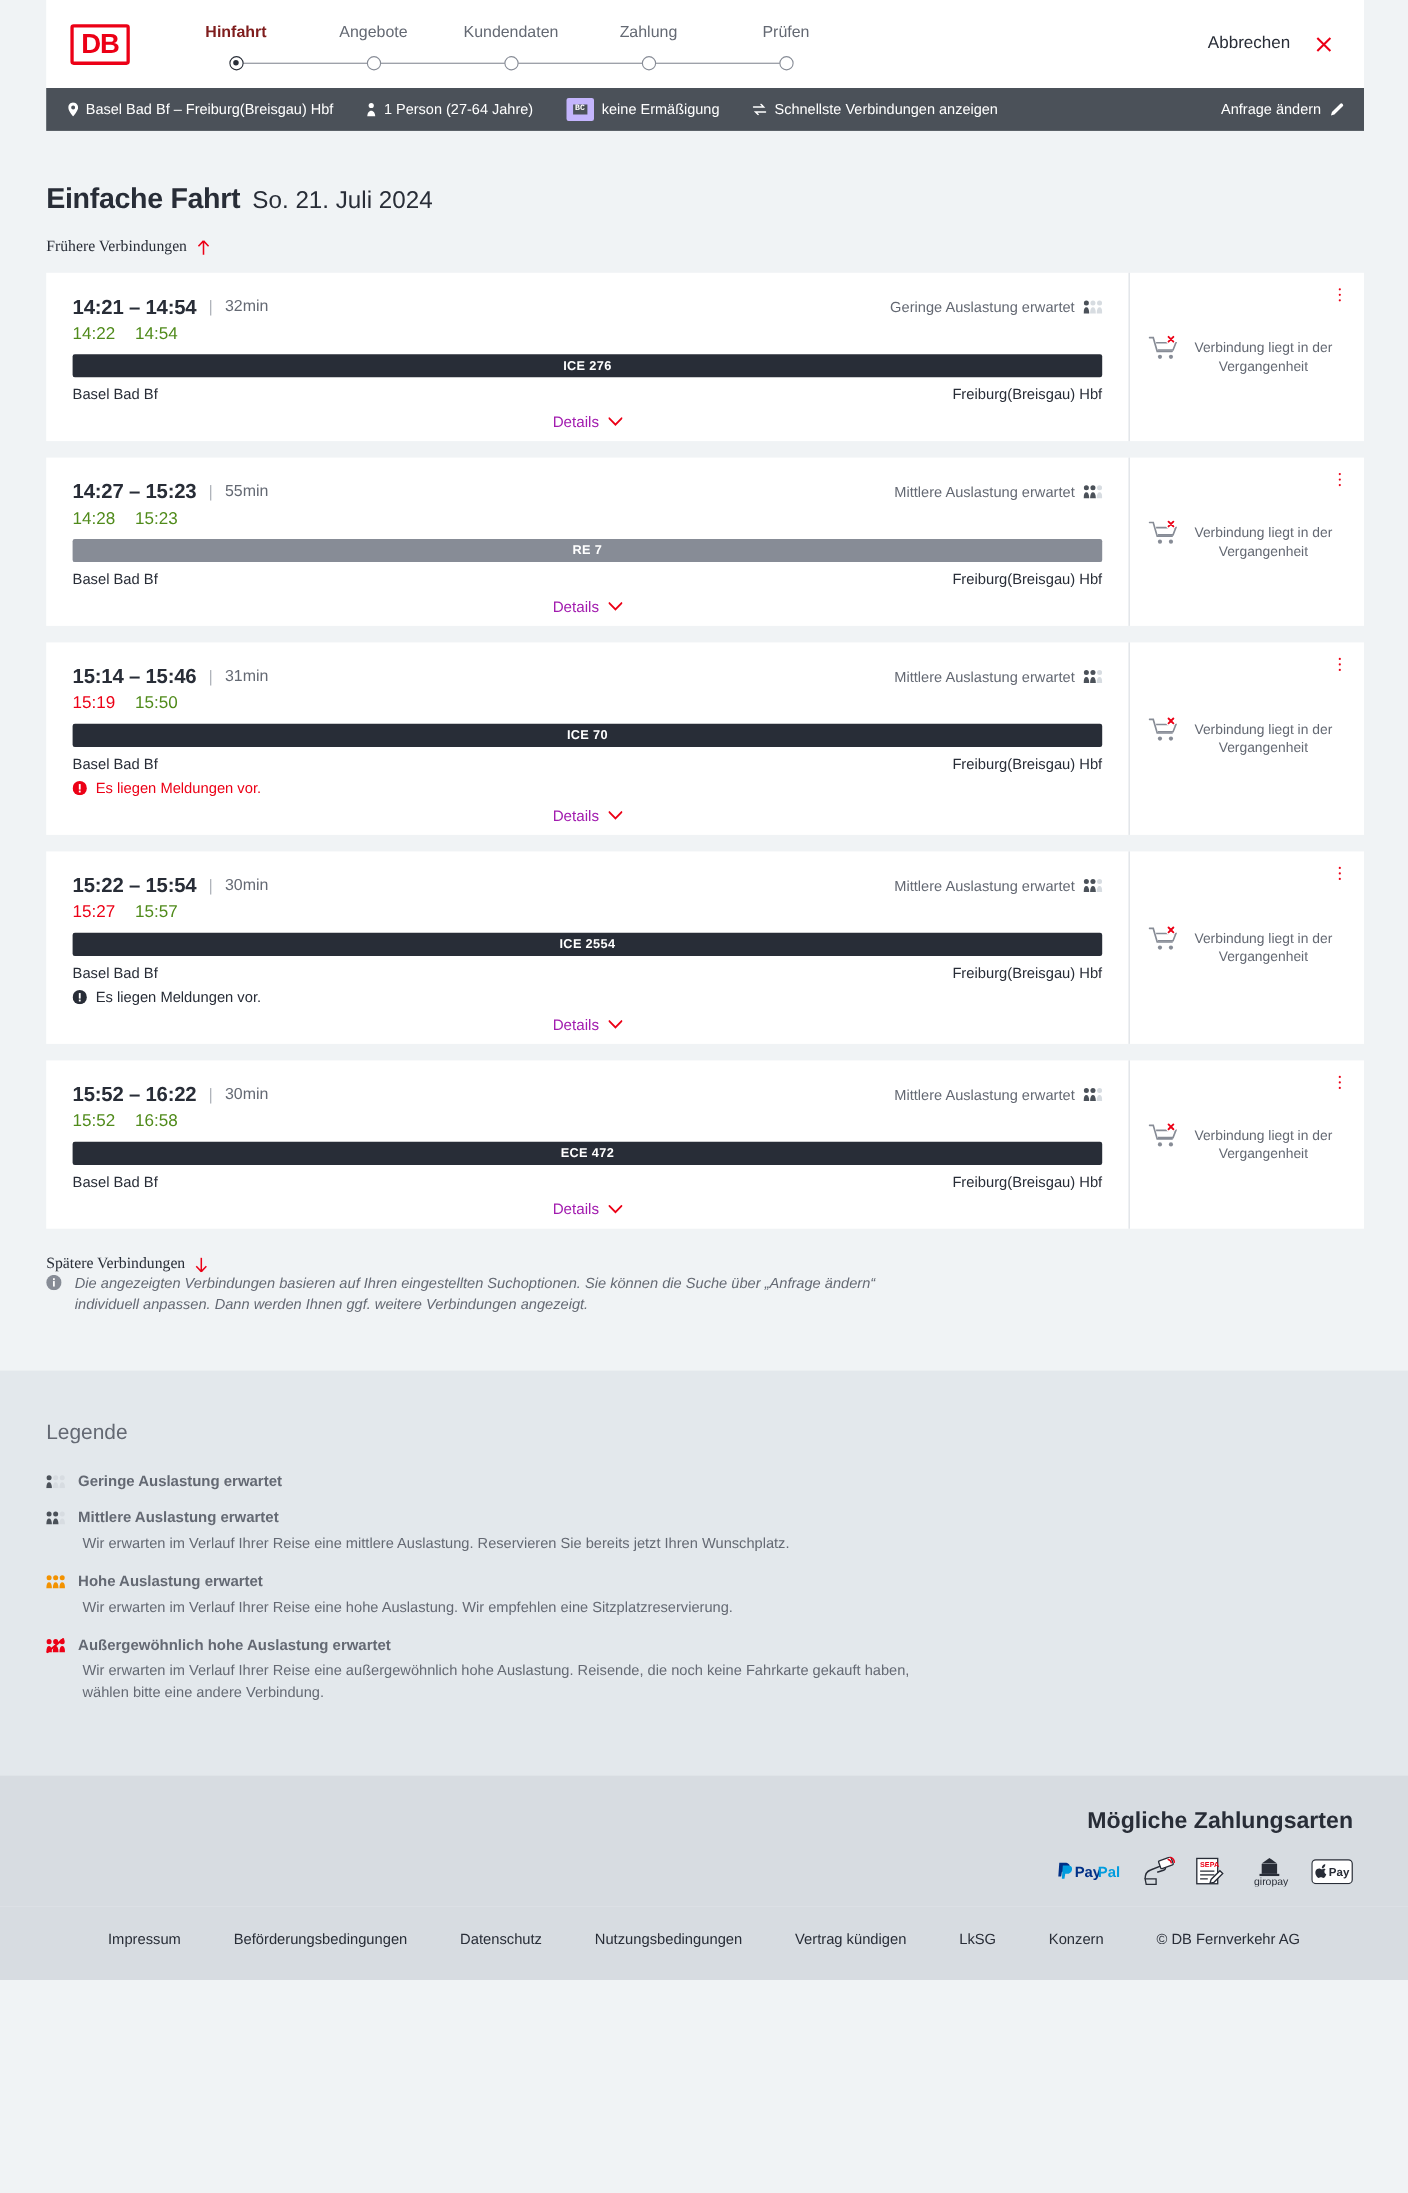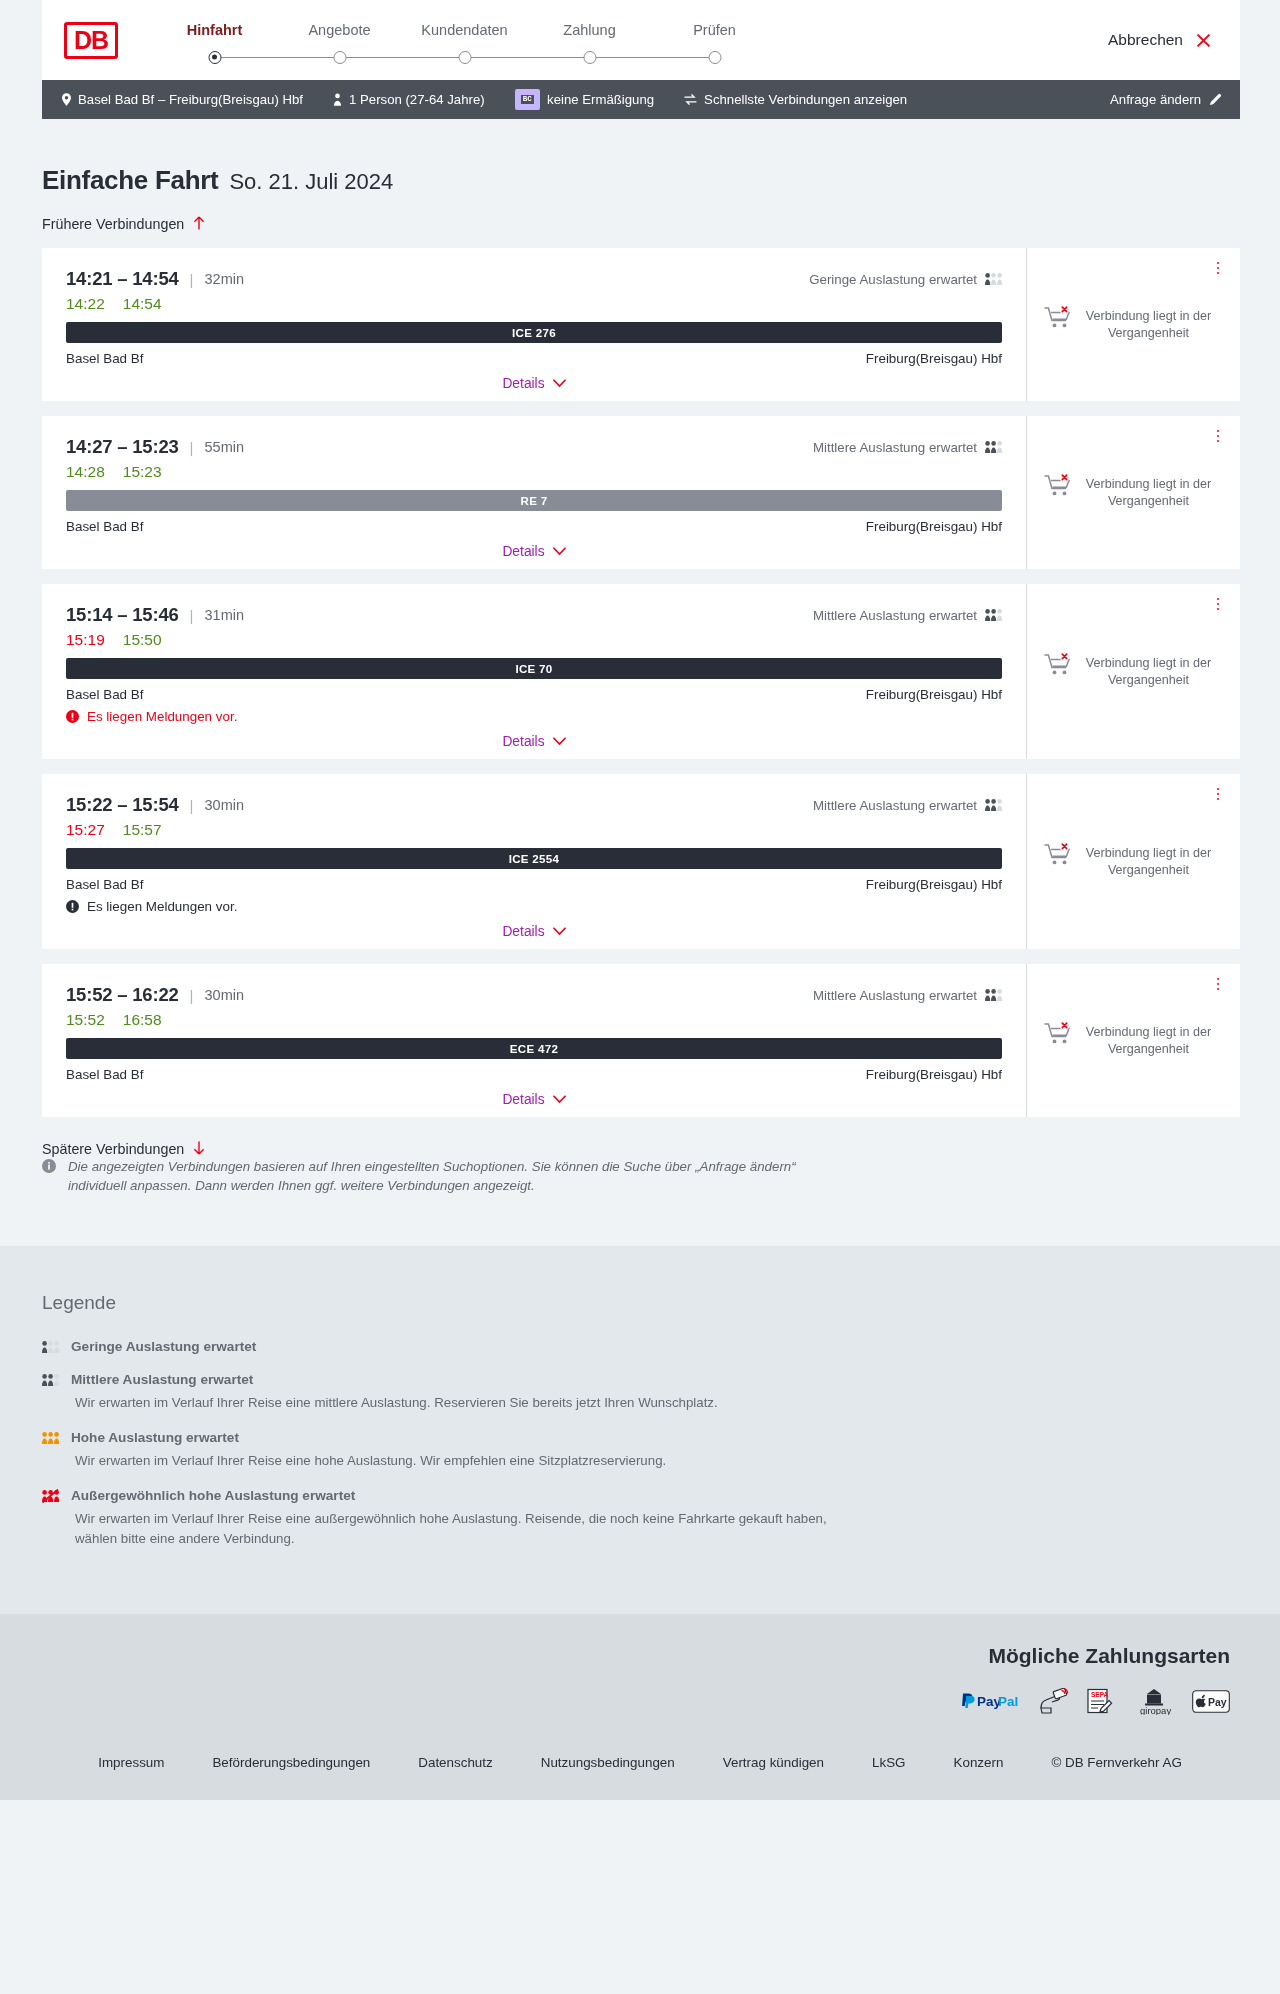--- a/index.html
+++ b/index.html
@@ -88,21 +88,21 @@
   }
   .step:last-child .step-line { display: none; }
 
   .cancel-btn {
     position: absolute;
     right: 28px;
     top: 50%;
     transform: translateY(-50%);
     display: flex;
     align-items: center;
-    gap: 12px;
+    gap: 22px;
     font-size: 15.5px;
     color: #282d37;
     cursor: pointer;
     background: none; border: none;
     font-family: "Liberation Sans", sans-serif;
   }
   .x-icon { width: 17px; height: 17px; display: block; }
 
   
   .summary-bar {
@@ -156,25 +156,26 @@
     font-weight: bold;
     letter-spacing: -0.3px;
   }
   .title-date {
     font-size: 22px;
     color: #282d37;
     font-weight: normal;
   }
   .earlier-link, .later-link {
     display: inline-flex;
-    align-items: flex-start;
+    align-items: center;
     gap: 9px;
     font-size: 14.3px;
     color: #282d37;
     cursor: pointer;
+    font-family: Liberation Serif, serif;
   }
   .earlier-link { margin-top: 20px; }
   .later-link { margin-top: 24px; }
   .arrow-icon { display: block; }
 
   
   .card {
     background: #fff;
     display: flex;
     margin-top: 15px;

